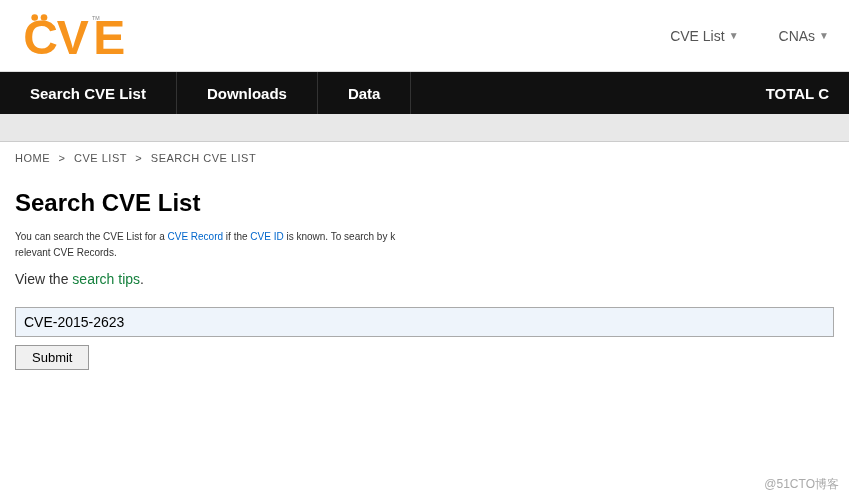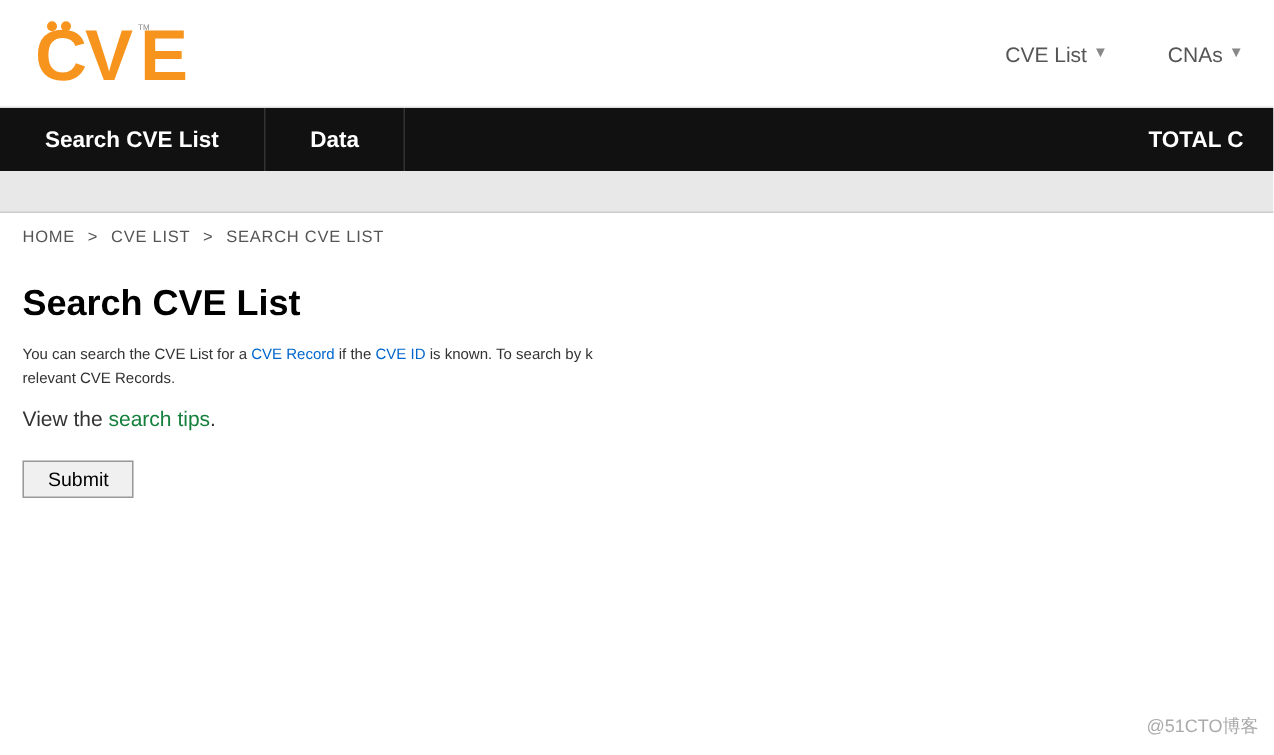--- a/index.html
+++ b/index.html
@@ -195,20 +195,23 @@
       <span class="chevron">▼</span>
     </a>
   </div>
 </div>
 
 <div class="black-toolbar">
   <div class="toolbar-item">
     <span>Search CVE List</span>
   </div>
   <div class="toolbar-item">
+    <span>Downloads</span>
+  </div>
+  <div class="toolbar-item">
     <span>Data</span>
   </div>
   <div class="toolbar-spacer"></div>
   <div class="total-badge">
     <span>TOTAL C</span>
   </div>
 </div>
 
 <div class="gray-bar">
   <span class="gray-bar-text"></span>
@@ -228,17 +231,18 @@
   <p class="description">
     <span>You can search the CVE List for a </span><a href="#">CVE Record</a><span> if the </span><a href="#">CVE ID</a><span> is known. To search by k</span><br>
     <span>relevant CVE Records.</span>
   </p>
 
   <p class="search-tips-line">
     <span>View the </span><a href="#">search tips</a><span>.</span>
   </p>
 
   <div class="search-form">
+    <input type="text" class="search-input" value="CVE-2015-2623" style="">
     <button class="submit-btn">Submit</button>
   </div>
 </div>
 
 <div class="watermark">@51CTO博客</div>
 
 </body></html>

